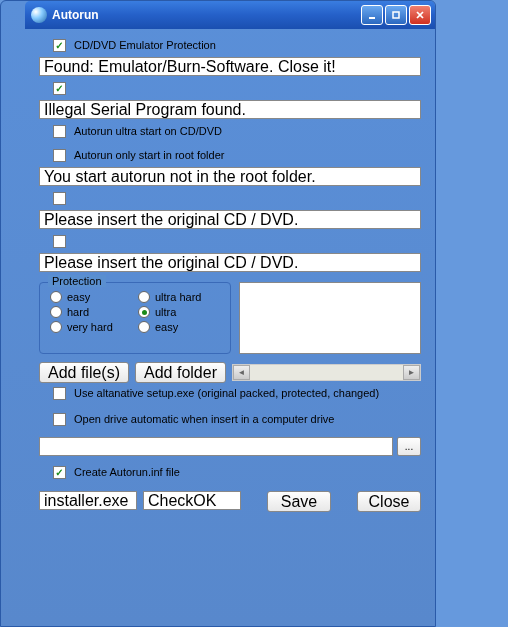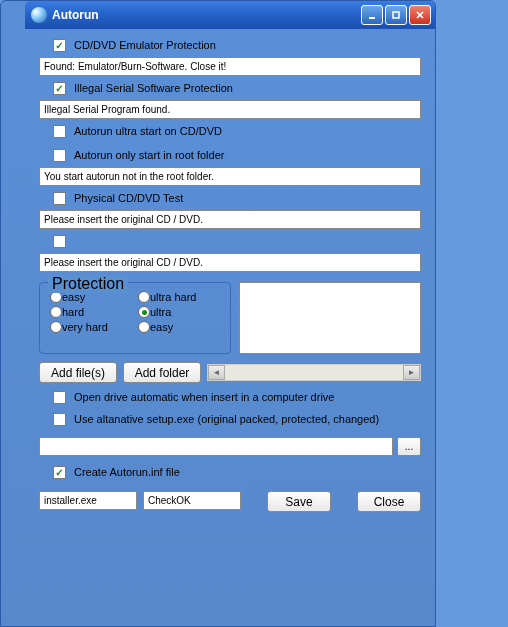--- a/index.html
+++ b/index.html
@@ -88,21 +88,21 @@
       font-weight: bold;
       line-height: 1;
     }
     .checkbox.checked::after { content: "✓"; }
     .text-input {
       background: #fff;
       border: 1px solid #888;
       height: 19px;
       padding: 2px 4px;
       font-family: inherit;
-      font-size: 10px;
+      font-size: 16px;
       width: 100%;
     }
     .section { margin-bottom: 2px; }
     .mid-row {
       display: flex;
       gap: 8px;
       margin-top: 4px;
     }
     .protection-group {
       border: 1px solid #3a6ab8;
@@ -110,31 +110,32 @@
       padding: 8px 10px 6px 10px;
       width: 192px;
       position: relative;
     }
     .protection-group .legend {
       position: absolute;
       top: -8px;
       left: 8px;
       background: #5a8fd0;
       padding: 0 4px;
-      font-size: 16px;
+      font-size: 11px;
       color: #000;
     }
     .radio-grid {
       display: grid;
       grid-template-columns: 1fr 1fr;
       gap: 3px 6px;
     }
     .radio-item {
       display: flex;
       align-items: center;
+      gap: 5px;
       cursor: pointer;
       color: #000;
     }
     .radio {
       width: 12px; height: 12px;
       border-radius: 50%;
       background: #fff;
       border: 1px solid #666;
       display: flex;
       align-items: center;
@@ -158,21 +159,21 @@
       margin-top: 4px;
       align-items: center;
     }
     .btn {
       background: linear-gradient(to bottom, #fefefe, #e8e8e8);
       border: 1px solid #888;
       border-radius: 3px;
       height: 21px;
       padding: 0 8px;
       font-family: inherit;
-      font-size: 12px;
+      font-size: 16px;
       cursor: pointer;
       min-width: 78px;
       display: flex;
       align-items: center;
       justify-content: center;
     }
     .scrollbar-h {
       flex: 1;
       height: 17px;
       background: #e8e8e0;
@@ -249,21 +250,20 @@
       <div class="check-row">
         <div class="checkbox checked"></div>
         <span>CD/DVD Emulator Protection</span>
       </div>
       <input class="text-input" value="Found: Emulator/Burn-Software. Close it!" style="">
     </div>
 
     <div class="section">
       <div class="check-row">
         <div class="checkbox checked"></div>
-        <span>Illegal Serial Software Protection</span>
       </div>
       <input class="text-input" value="Illegal Serial Program found." style="">
     </div>
 
     <div class="section">
       <div class="check-row">
         <div class="checkbox"></div>
         <span>Autorun ultra start on CD/DVD</span>
       </div>
     </div>
@@ -272,21 +272,20 @@
       <div class="check-row">
         <div class="checkbox"></div>
         <span>Autorun only start in root folder</span>
       </div>
       <input class="text-input" value="You start autorun not in the root folder." style="">
     </div>
 
     <div class="section">
       <div class="check-row">
         <div class="checkbox"></div>
-        <span>Physical CD/DVD Test</span>
       </div>
       <input class="text-input" value="Please insert the original CD / DVD." style="">
     </div>
 
     <div class="section">
       <div class="check-row">
         <div class="checkbox"></div>
       </div>
       <input class="text-input" value="Please insert the original CD / DVD." style="">
     </div>
@@ -326,28 +325,28 @@
 
     <div class="btn-row">
       <div class="btn">Add file(s)</div>
       <div class="btn">Add folder</div>
       <div class="scrollbar-h">
         <div class="sb-btn">◄</div>
         <div class="sb-btn">►</div>
       </div>
     </div>
 
+    <div class="check-row">
+      <div class="checkbox"></div>
+      <span>Use altanative setup.exe (original packed, protected, changed)</span>
+    </div>
+
     <div class="check-row" style="margin-top:4px">
       <div class="checkbox"></div>
       <span>Open drive automatic when insert in a computer drive</span>
-    </div>
-
-    <div class="check-row">
-      <div class="checkbox"></div>
-      <span>Use altanative setup.exe (original packed, protected, changed)</span>
     </div>
 
     <div class="alt-row">
       <input class="text-input" style="flex: 1 1 0%;" value="">
       <div class="browse-btn">...</div>
     </div>
 
     <div class="check-row" style="margin-top:6px">
       <div class="checkbox checked"></div>
       <span>Create Autorun.inf file</span>

